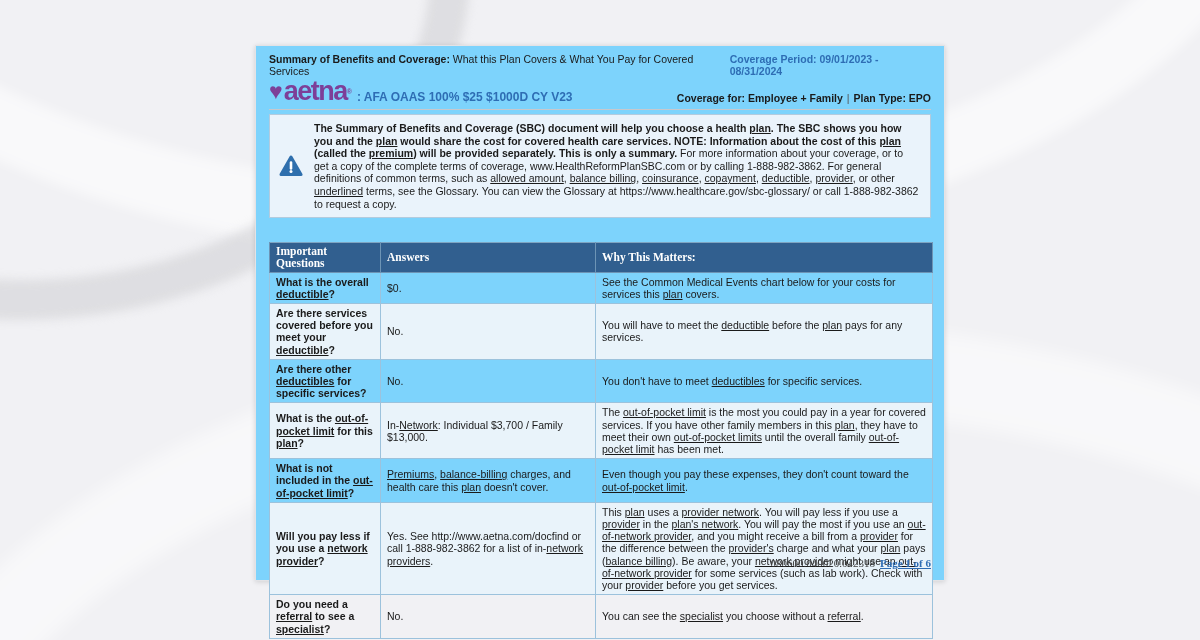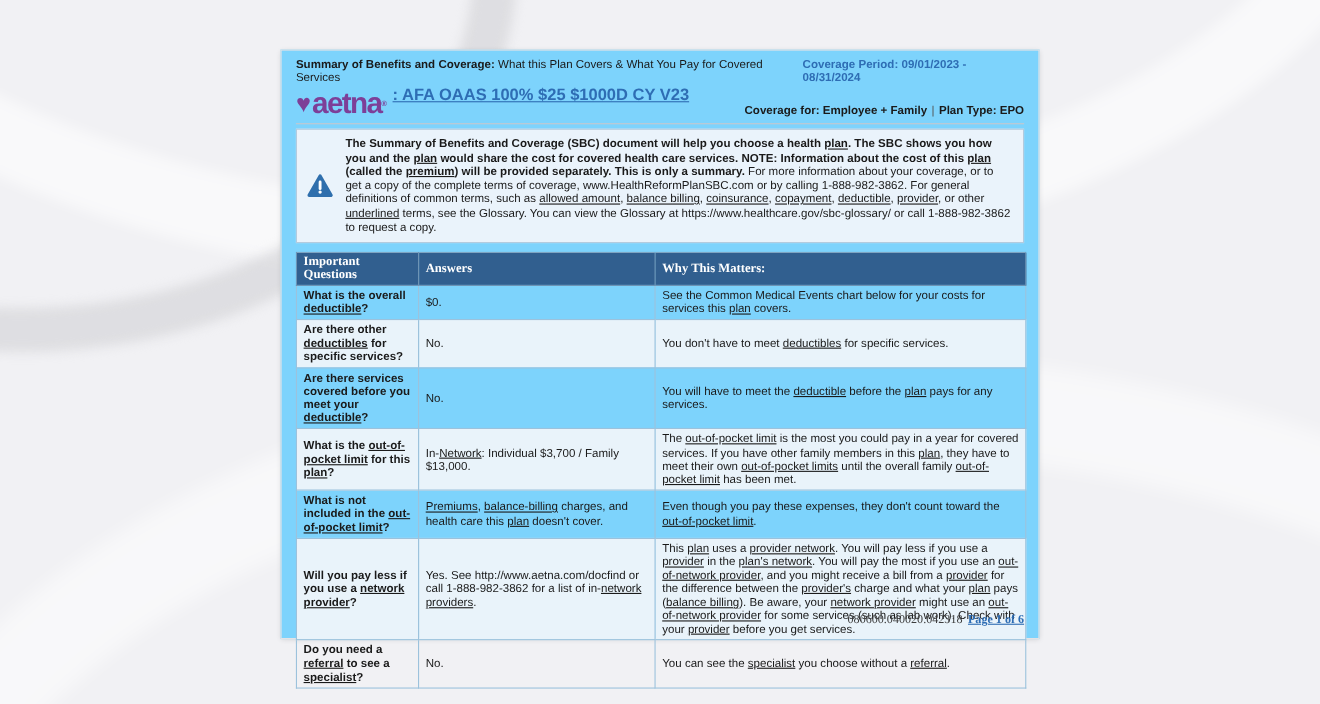--- a/index.html
+++ b/index.html
@@ -33,37 +33,37 @@
   .u { text-decoration:underline; }
   .blue { color:#2e6db4; }
 
   .hrow2 { display:flex; justify-content:space-between; align-items:flex-end;
            margin-top:1px; padding-bottom:5px; border-bottom:1px solid #c8c8cc; }
   .logo-line { display:flex; align-items:flex-end; }
   .logo { font-size:27px; font-weight:bold; color:#7d3f98; letter-spacing:-1.5px;
           line-height:24px; display:inline-flex; align-items:center; }
   .logo .heart { font-size:23px; margin-right:1px; letter-spacing:0; }
   .logo .tm { font-size:7px; letter-spacing:0; align-self:flex-start; margin-top:2px; }
-  .plan-name { font-size:15px; margin-left:5px; margin-bottom:12px;text-decoration:underline; }
+  .plan-name { font-size:12px; margin-left:5px; margin-bottom:0; }
   .coverage-for { font-size:10.5px; line-height:12px; }
   .coverage-for .pipe { color:#555; font-weight:normal; margin:0 4px; }
 
   
   .notice {
     margin:4px 13px 0 13px; background:#eaf3fb; border:1px solid #b3cbde;
     padding:7px 10px 7px 9px; display:flex; align-items:center; gap:11px;
     min-height:73px;
     justify-content:center;
   }
   .warn-icon { flex:0 0 auto; width:24px; height:22px; display:flex; }
   .notice-text { font-size:10.5px; line-height:12.6px; }
 
   
   table {
-    margin:8px 13px 0 13px; width:664px; border-collapse:collapse;
+    margin:24px 13px 0 13px; width:664px; border-collapse:collapse;
     font-size:10.5px; line-height:12.2px;
     border:1px solid #7ea4c2;
   }
   th {
     background:#315f8f; color:#ffffff;
     font-family:"Liberation Serif", serif; font-size:11.5px;
     text-align:left; font-weight:bold; padding:2px 6px;
     border:1px solid #6d94b5; border-top:none;
   }
   td {
@@ -132,29 +132,29 @@
       </tr>
     </thead>
     <tbody>
   <tr>
     <td class="q"><span class="b">What is the overall </span><span class="u b">deductible</span><span class="b">?</span></td>
     <td class="a"><span>$0.</span></td>
     <td class="w"><span>See the Common Medical Events chart below for your costs for services this </span><span class="u">plan</span><span> covers.</span></td>
   </tr>
 
   <tr>
+    <td class="q"><span class="b">Are there services covered before you meet your </span><span class="u b">deductible</span><span class="b">?</span></td>
+    <td class="a"><span>No.</span></td>
+    <td class="w"><span>You will have to meet the </span><span class="u">deductible</span><span> before the </span><span class="u">plan</span><span> pays for any services.</span></td>
+  </tr>
+
+  <tr>
     <td class="q"><span class="b">Are there other </span><span class="u b">deductibles</span><span class="b"> for specific services?</span></td>
     <td class="a"><span>No.</span></td>
     <td class="w"><span>You don't have to meet </span><span class="u">deductibles</span><span> for specific services.</span></td>
-  </tr>
-
-  <tr>
-    <td class="q"><span class="b">Are there services covered before you meet your </span><span class="u b">deductible</span><span class="b">?</span></td>
-    <td class="a"><span>No.</span></td>
-    <td class="w"><span>You will have to meet the </span><span class="u">deductible</span><span> before the </span><span class="u">plan</span><span> pays for any services.</span></td>
   </tr>
 
   <tr>
     <td class="q"><span class="b">What is the </span><span class="u b">out-of-pocket limit</span><span class="b"> for this </span><span class="u b">plan</span><span class="b">?</span></td>
     <td class="a"><span>In-</span><span class="u">Network</span><span>: Individual $3,700 / Family $13,000.</span></td>
     <td class="w"><span>The </span><span class="u">out-of-pocket limit</span><span> is the most you could pay in a year for covered services. If you have other family members in this </span><span class="u">plan</span><span>, they have to meet their own </span><span class="u">out-of-pocket limits</span><span> until the overall family </span><span class="u">out-of-pocket limit</span><span> has been met.</span></td>
   </tr>
 
   <tr>
     <td class="q"><span class="b">What is not included in the </span><span class="u b">out-of-pocket limit</span><span class="b">?</span></td>

